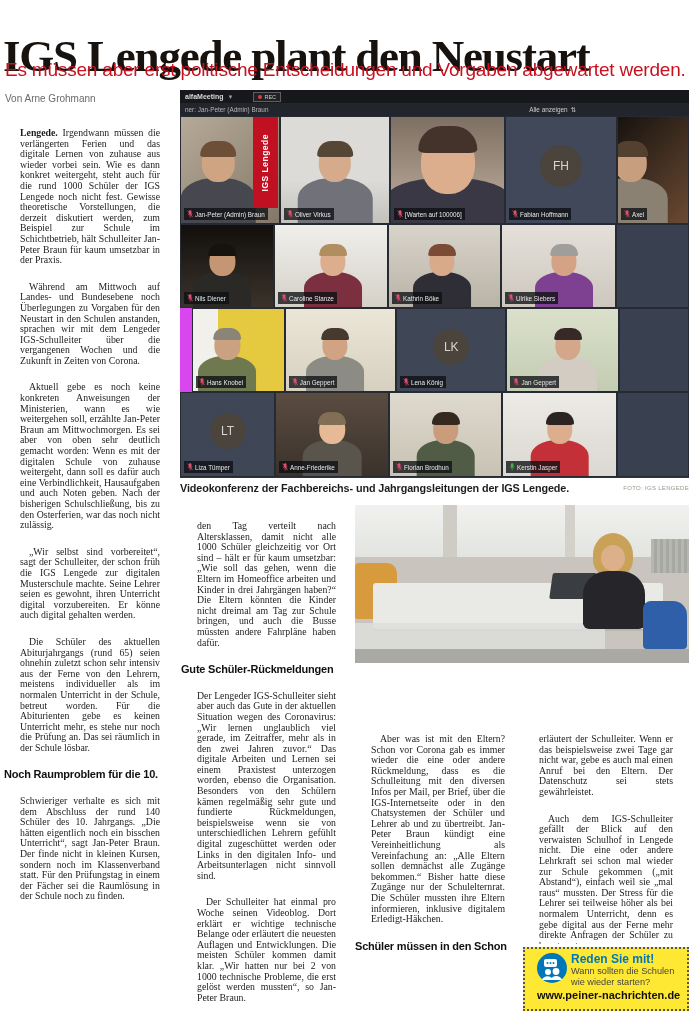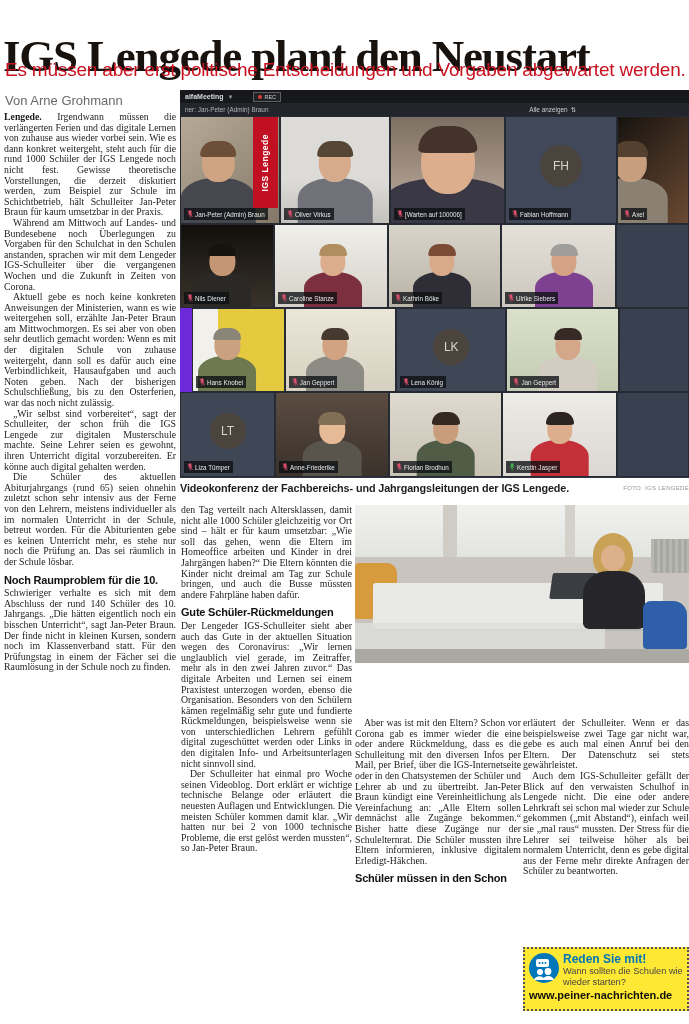--- a/index.html
+++ b/index.html
@@ -1,41 +1,41 @@
 <!DOCTYPE html>
 <html lang="de"><head>
 <meta charset="utf-8">
 <style>
   html,body{margin:0;padding:0;background:#e9e9e9;}
   #page{position:relative;width:689px;height:1024px;background:#ffffff;overflow:hidden;
         font-family:"Liberation Sans",sans-serif;color:#1b1b1b;}
   .headline{position:absolute;left:3px;top:0px;font-family:"Liberation Serif",serif;
             font-weight:bold;font-size:45px;letter-spacing:-1.2px;color:#17120e;white-space:nowrap;}
   .subheadline{position:absolute;left:5px;top:59px;font-size:19px;color:#c9101f;letter-spacing:-0.2px;}
-  .byline{position:absolute;left:5px;top:93px;font-size:13px;color:#6a6a6a;}
+  .byline{position:absolute;left:5px;top:93px;font-size:10px;color:#6a6a6a;}
   
   .col{position:absolute;font-family:"Liberation Serif",serif;font-size:9.8px;line-height:10.6px;
        color:#1c1c1c;text-align:justify;overflow:hidden;hyphens:auto;-webkit-hyphens:auto;}
-  .col p{margin:0;}
+  .col p{margin:16px;}
   p.ind{text-indent:9px;}
   .lead{font-weight:bold;}
   .sec-head{font-family:"Liberation Sans",sans-serif;font-weight:bold;font-size:11px;
             margin:7px 0 3px 0;text-align:left;letter-spacing:-0.2px;color:#111;}
   
   .conf{position:absolute;left:180px;top:90px;width:509px;height:388px;background:#30343e;overflow:hidden;}
   .conf-topbar{height:13px;background:#16181c;display:flex;align-items:center;padding:0 5px;gap:4px;}
   .conf-app{color:#d9d9d9;font-size:7px;font-weight:bold;}
   .conf-caret{color:#9a9a9a;font-size:6px;}
   .rec-badge{display:flex;align-items:center;gap:2px;border:1px solid #5f5f5f;background:#202226;
              color:#cccccc;font-size:5.5px;padding:1px 4px;margin-left:16px;}
   .rec-dot{width:4px;height:4px;border-radius:50%;background:#e03c3c;}
   .conf-subbar{height:13px;background:#23252c;display:flex;align-items:center;padding:0 5px;
                color:#b5b5b5;font-size:6.4px;}
   .show-all{margin-left:auto;margin-right:108px;color:#cdcdcd;display:flex;gap:3px;align-items:center;}
-  .conf-grid{position:relative;background:#6d28d9;text-decoration:underline;}
+  .conf-grid{position:relative;background:#d946ef;text-decoration:underline;}
   .vc-row{display:flex;}
   .vc-tile{position:relative;overflow:hidden;border:1px solid #262a33;box-sizing:border-box;}
   .namebar{position:absolute;left:3px;bottom:3px;display:flex;align-items:center;gap:2px;
            background:rgba(13,15,19,0.78);color:#e8e8e8;font-size:6.3px;padding:1.5px 3px;white-space:nowrap;}
   .avatar-circle{position:absolute;left:50%;top:46%;transform:translate(-50%,-50%);border-radius:50%;
                  display:flex;align-items:center;justify-content:center;color:#d9d5ce;
                  background:#4a443c;font-size:12px;}
   .banner{position:absolute;right:1px;top:0;width:26%;height:86%;background:#c11022;
           display:flex;align-items:center;justify-content:center;}
   .banner span{writing-mode:vertical-rl;transform:rotate(180deg);color:#fff;font-weight:bold;
@@ -45,38 +45,38 @@
   .caption-text{font-weight:bold;font-size:10.8px;color:#1d1d1d;letter-spacing:-0.1px;}
   .credit{font-size:6px;color:#9a968e;margin-left:auto;letter-spacing:0.3px;}
   .photo-caption{position:absolute;left:355px;top:667px;width:334px;font-weight:bold;
                  font-size:10.8px;line-height:13px;color:#1d1d1d;}
   .credit2{position:absolute;right:0;bottom:1px;font-size:6px;color:#9a968e;font-weight:normal;letter-spacing:0.3px;}
   
   .photo{position:absolute;left:355px;top:505px;width:334px;height:158px;background:#c9c5be;overflow:hidden;}
   .photo > div{position:absolute;}
   
   .teaser{position:absolute;left:523px;top:947px;width:166px;height:64px;background:#ffe833;
-          border:2px dotted #555;box-sizing:border-box;padding:4px 4px 2px 4px;}
+          border:2px dotted #555;box-sizing:border-box;padding:4px 4px 2px 12px;}
   .teaser-row{display:flex;gap:4px;align-items:flex-start;}
   .teaser-title{color:#0077b8;font-weight:bold;font-size:12px;line-height:13px;}
   .teaser-q{font-size:9.2px;line-height:10.5px;color:#454545;}
   .teaser-url{font-weight:bold;font-size:11px;margin-top:2px;color:#101010;}
 </style>
 </head>
 <body>
 
 <div id="page">
 
   <h1 class="headline">IGS Lengede plant den Neustart</h1>
   <div class="subheadline">Es müssen aber erst politische Entscheidungen und Vorgaben abgewartet werden.</div>
   <div class="byline">Von Arne Grohmann</div>
 
   <div class="col" style="left:4px;top:112px;width:172px;height:912px;">
     <p><span class="lead">Lengede.</span> <span>Irgendwann müssen die verlängerten Ferien und das digitale Lernen von zuhause aus wieder vorbei sein. Wie es dann konkret weitergeht, steht auch für die rund 1000 Schüler der IGS Lengede noch nicht fest. Gewisse theoretische Vorstellungen, die derzeit diskutiert werden, zum Beispiel zur Schule im Schichtbetrieb, hält Schulleiter Jan-Peter Braun für kaum umsetzbar in der Praxis.</span></p>
-    <p class="ind">Während am Mittwoch auf Landes- und Bundesebene noch Überlegungen zu Vorgaben für den Schulchat in den Schulen anstanden, sprachen wir mit dem Lengeder IGS-Schulleiter über die vergangenen Wochen und die Zukunft in Zeiten von Corona.</p>
+    <p class="ind">Während am Mittwoch auf Landes- und Bundesebene noch Überlegungen zu Vorgaben für den Neustart in den Schulen anstanden, sprachen wir mit dem Lengeder IGS-Schulleiter über die vergangenen Wochen und die Zukunft in Zeiten von Corona.</p>
     <p class="ind">Aktuell gebe es noch keine konkreten Anweisungen der Ministerien, wann es wie weitergehen soll, erzählte Jan-Peter Braun am Mittwochmorgen. Es sei aber von oben sehr deutlich gemacht worden: Wenn es mit der digitalen Schule von zuhause weitergeht, dann soll es dafür auch eine Verbindlichkeit, Hausaufgaben und auch Noten geben. Nach der bisherigen Schulschließung, bis zu den Osterferien, war das noch nicht zulässig.</p>
     <p class="ind">„Wir selbst sind vorbereitet“, sagt der Schulleiter, der schon früh die IGS Lengede zur digitalen Musterschule machte. Seine Lehrer seien es gewohnt, ihren Unterricht digital vorzubereiten. Er könne auch digital gehalten werden.</p>
     <p class="ind">Die Schüler des aktuellen Abiturjahrgangs (rund 65) seien ohnehin zuletzt schon sehr intensiv aus der Ferne von den Lehrern, meistens individueller als im normalen Unterricht in der Schule, betreut worden. Für die Abiturienten gebe es keinen Unterricht mehr, es stehe nur noch die Prüfung an. Das sei räumlich in der Schule lösbar.</p>
     <h3 class="sec-head">Noch Raumproblem für die 10.</h3>
     <p>Schwieriger verhalte es sich mit dem Abschluss der rund 140 Schüler des 10. Jahrgangs. „Die hätten eigentlich noch ein bisschen Unterricht“, sagt Jan-Peter Braun. Der finde nicht in kleinen Kursen, sondern noch im Klassenverband statt. Für den Prüfungstag in einem der Fächer sei die Raumlösung in der Schule noch zu finden.</p>
   </div>
 
   <div class="conf">
     <div class="conf-topbar">
       <span class="conf-app">alfaMeeting</span>

